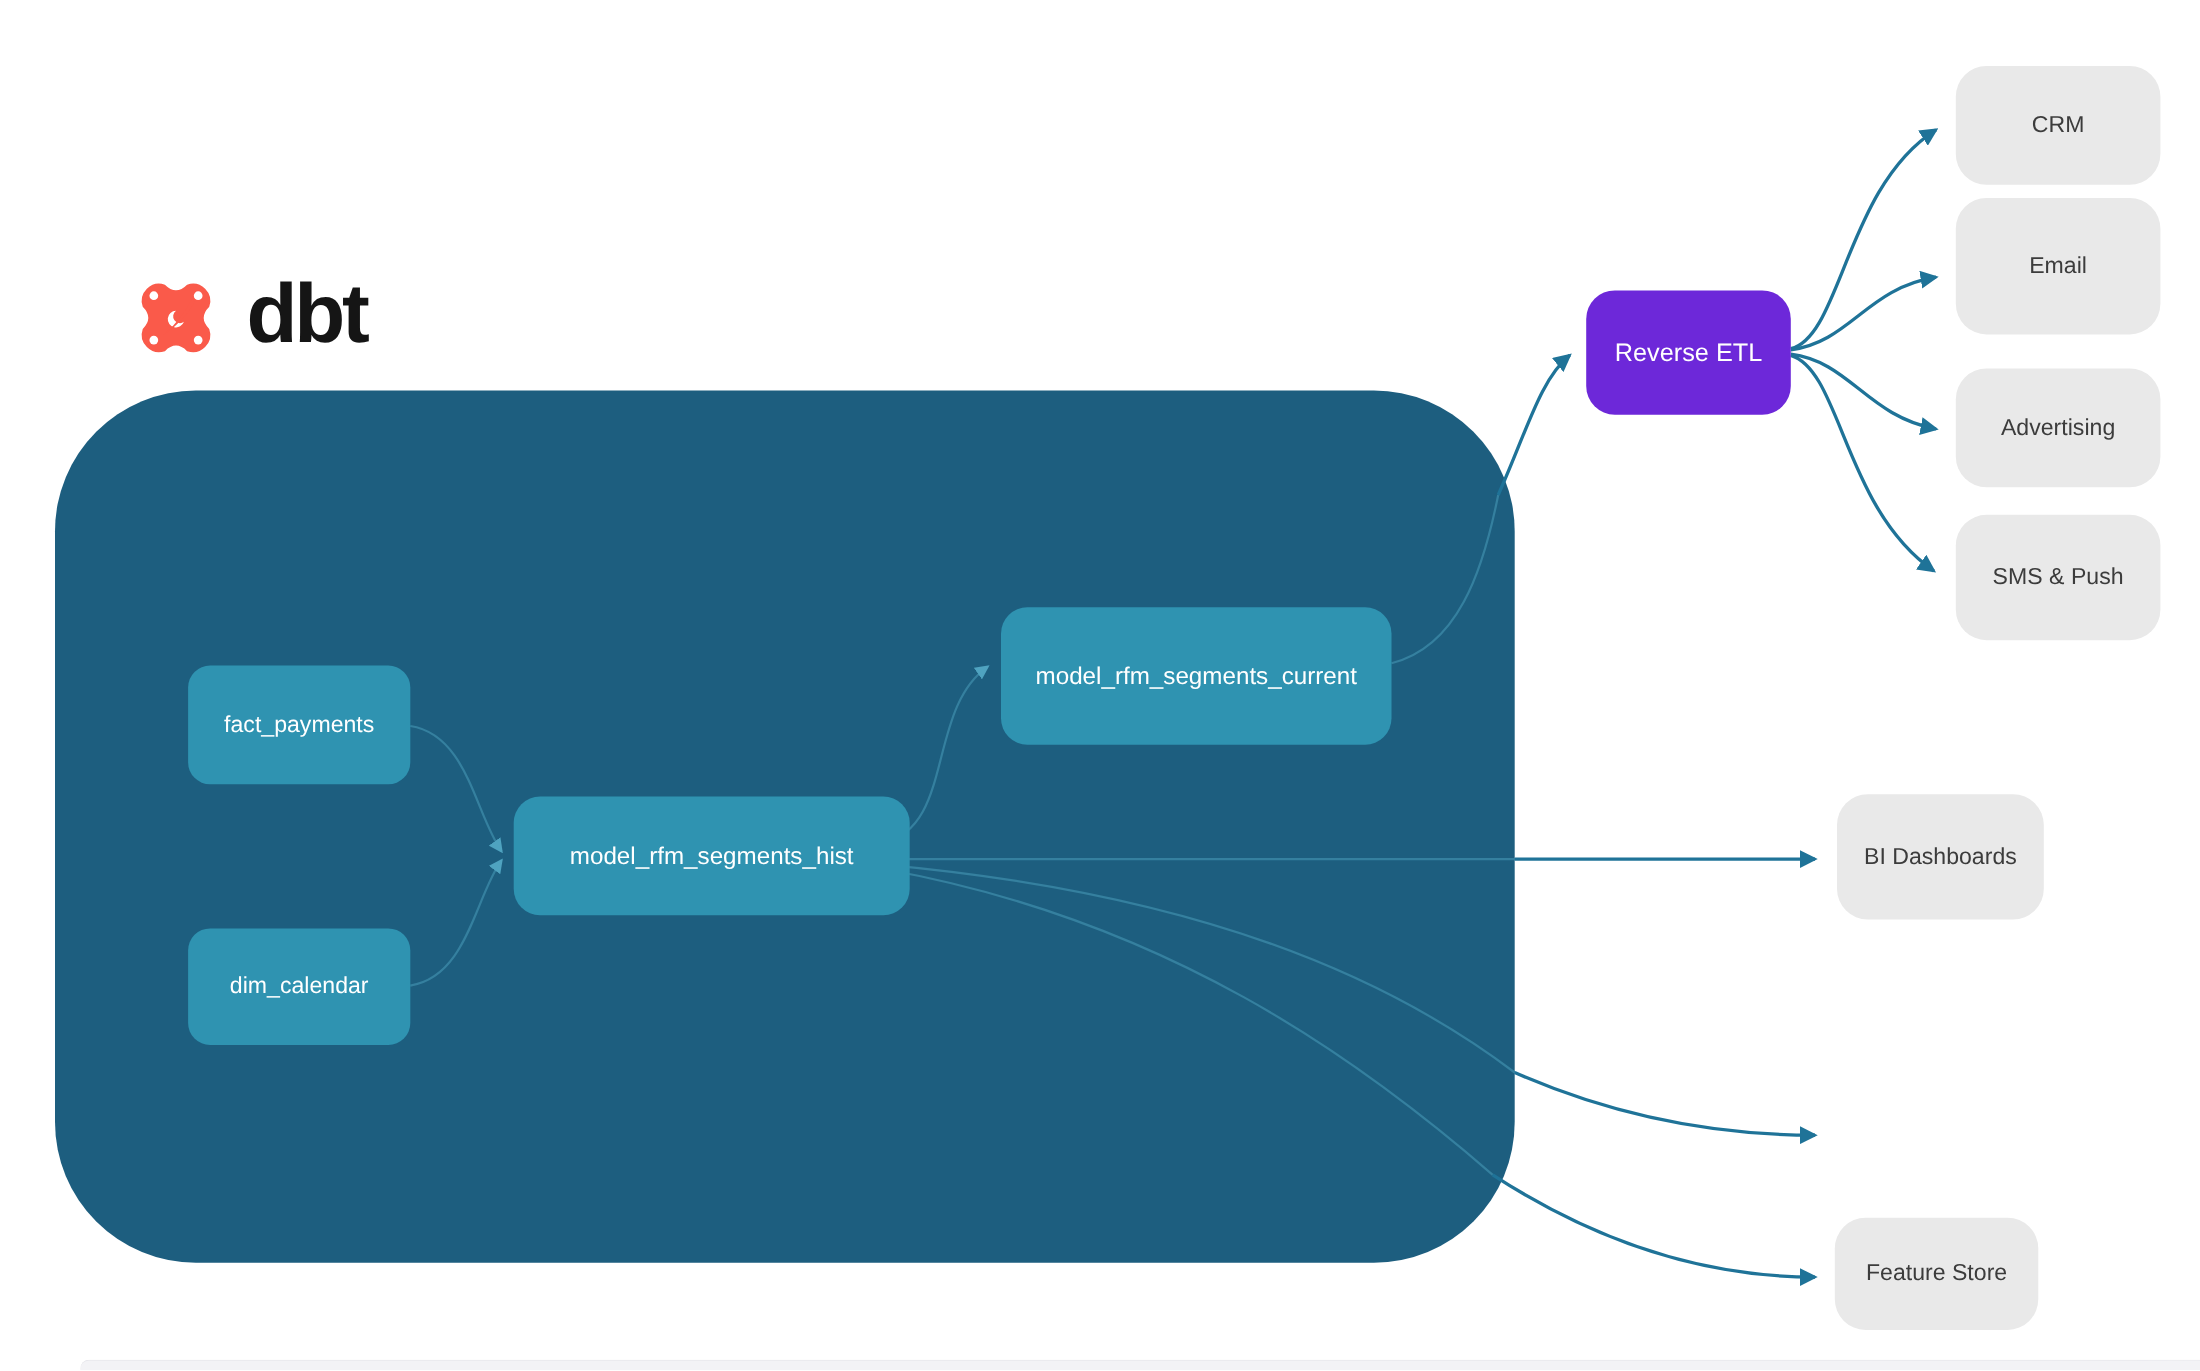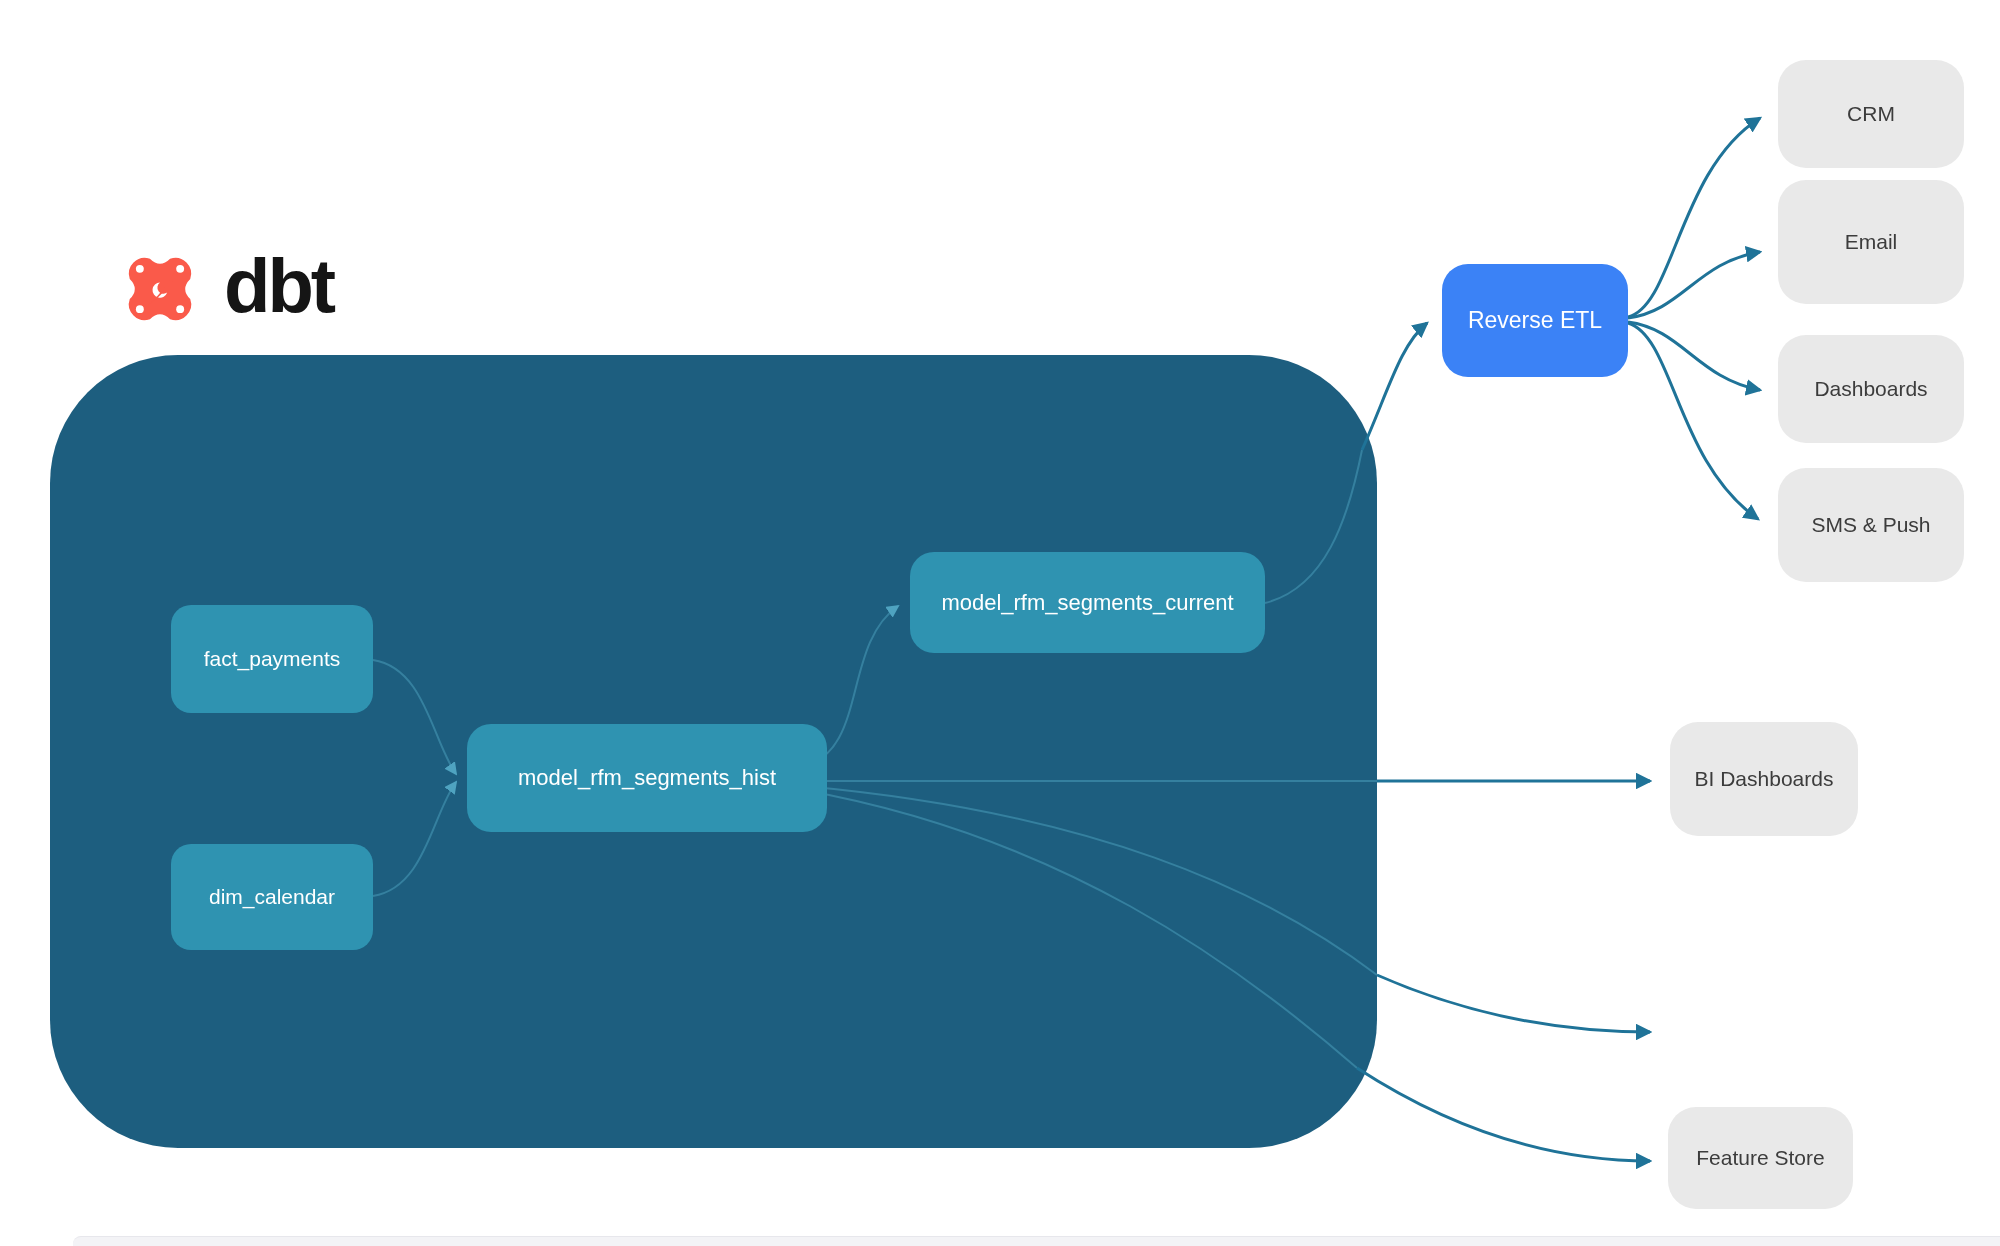--- a/index.html
+++ b/index.html
@@ -62,21 +62,21 @@
     line-height: 1.35;
   }
   .node-model {
     background: #2F93B1;
     color: #ffffff;
     border-radius: 20px;
     font-size: 21px;
   }
   .node-model.wide { border-radius: 24px; font-size: 22px; }
   .node-green {
-    background: #3b82f6;
+    background: #6d28d9;
     color: #ffffff;
     border-radius: 26px;
     font-size: 23px;
   }
   .node-gray {
     background: #E9E9E9;
     color: #3C3C3C;
     border-radius: 28px;
     font-size: 21px;
     padding: 4px 18px;
@@ -150,38 +150,38 @@
   </div>
 
   <div class="node node-model" style="left:171px; top:844px; width:202px; height:106px;">
     <span>dim_calendar</span>
   </div>
 
   <div class="node node-model wide" style="left:467px; top:724px; width:360px; height:108px;">
     <span>model_rfm_segments_hist</span>
   </div>
 
-  <div class="node node-model wide" style="left:910px; top:552px; width:355px; height:101px;">
+  <div class="node node-model wide" style="left:910px; top:552px; width:355px; height:125px;">
     <span>model_rfm_segments_current</span>
   </div>
 
   <div class="node node-green" style="left:1442px; top:264px; width:186px; height:113px;">
     <span>Reverse ETL</span>
   </div>
 
   <div class="node node-gray" style="left:1778px; top:60px; width:186px; height:108px;">
     <span>CRM</span>
   </div>
 
   <div class="node node-gray" style="left:1778px; top:180px; width:186px; height:124px;">
     <span>Email</span>
   </div>
 
   <div class="node node-gray" style="left:1778px; top:335px; width:186px; height:108px;">
-    <span>Dashboards</span>
+    <span>Advertising</span>
   </div>
 
   <div class="node node-gray" style="left:1778px; top:468px; width:186px; height:114px;">
     <span>SMS &amp; Push</span>
   </div>
 
   <div class="node node-gray" style="left:1670px; top:722px; width:188px; height:114px;">
     <span>BI Dashboards</span>
   </div>
 

